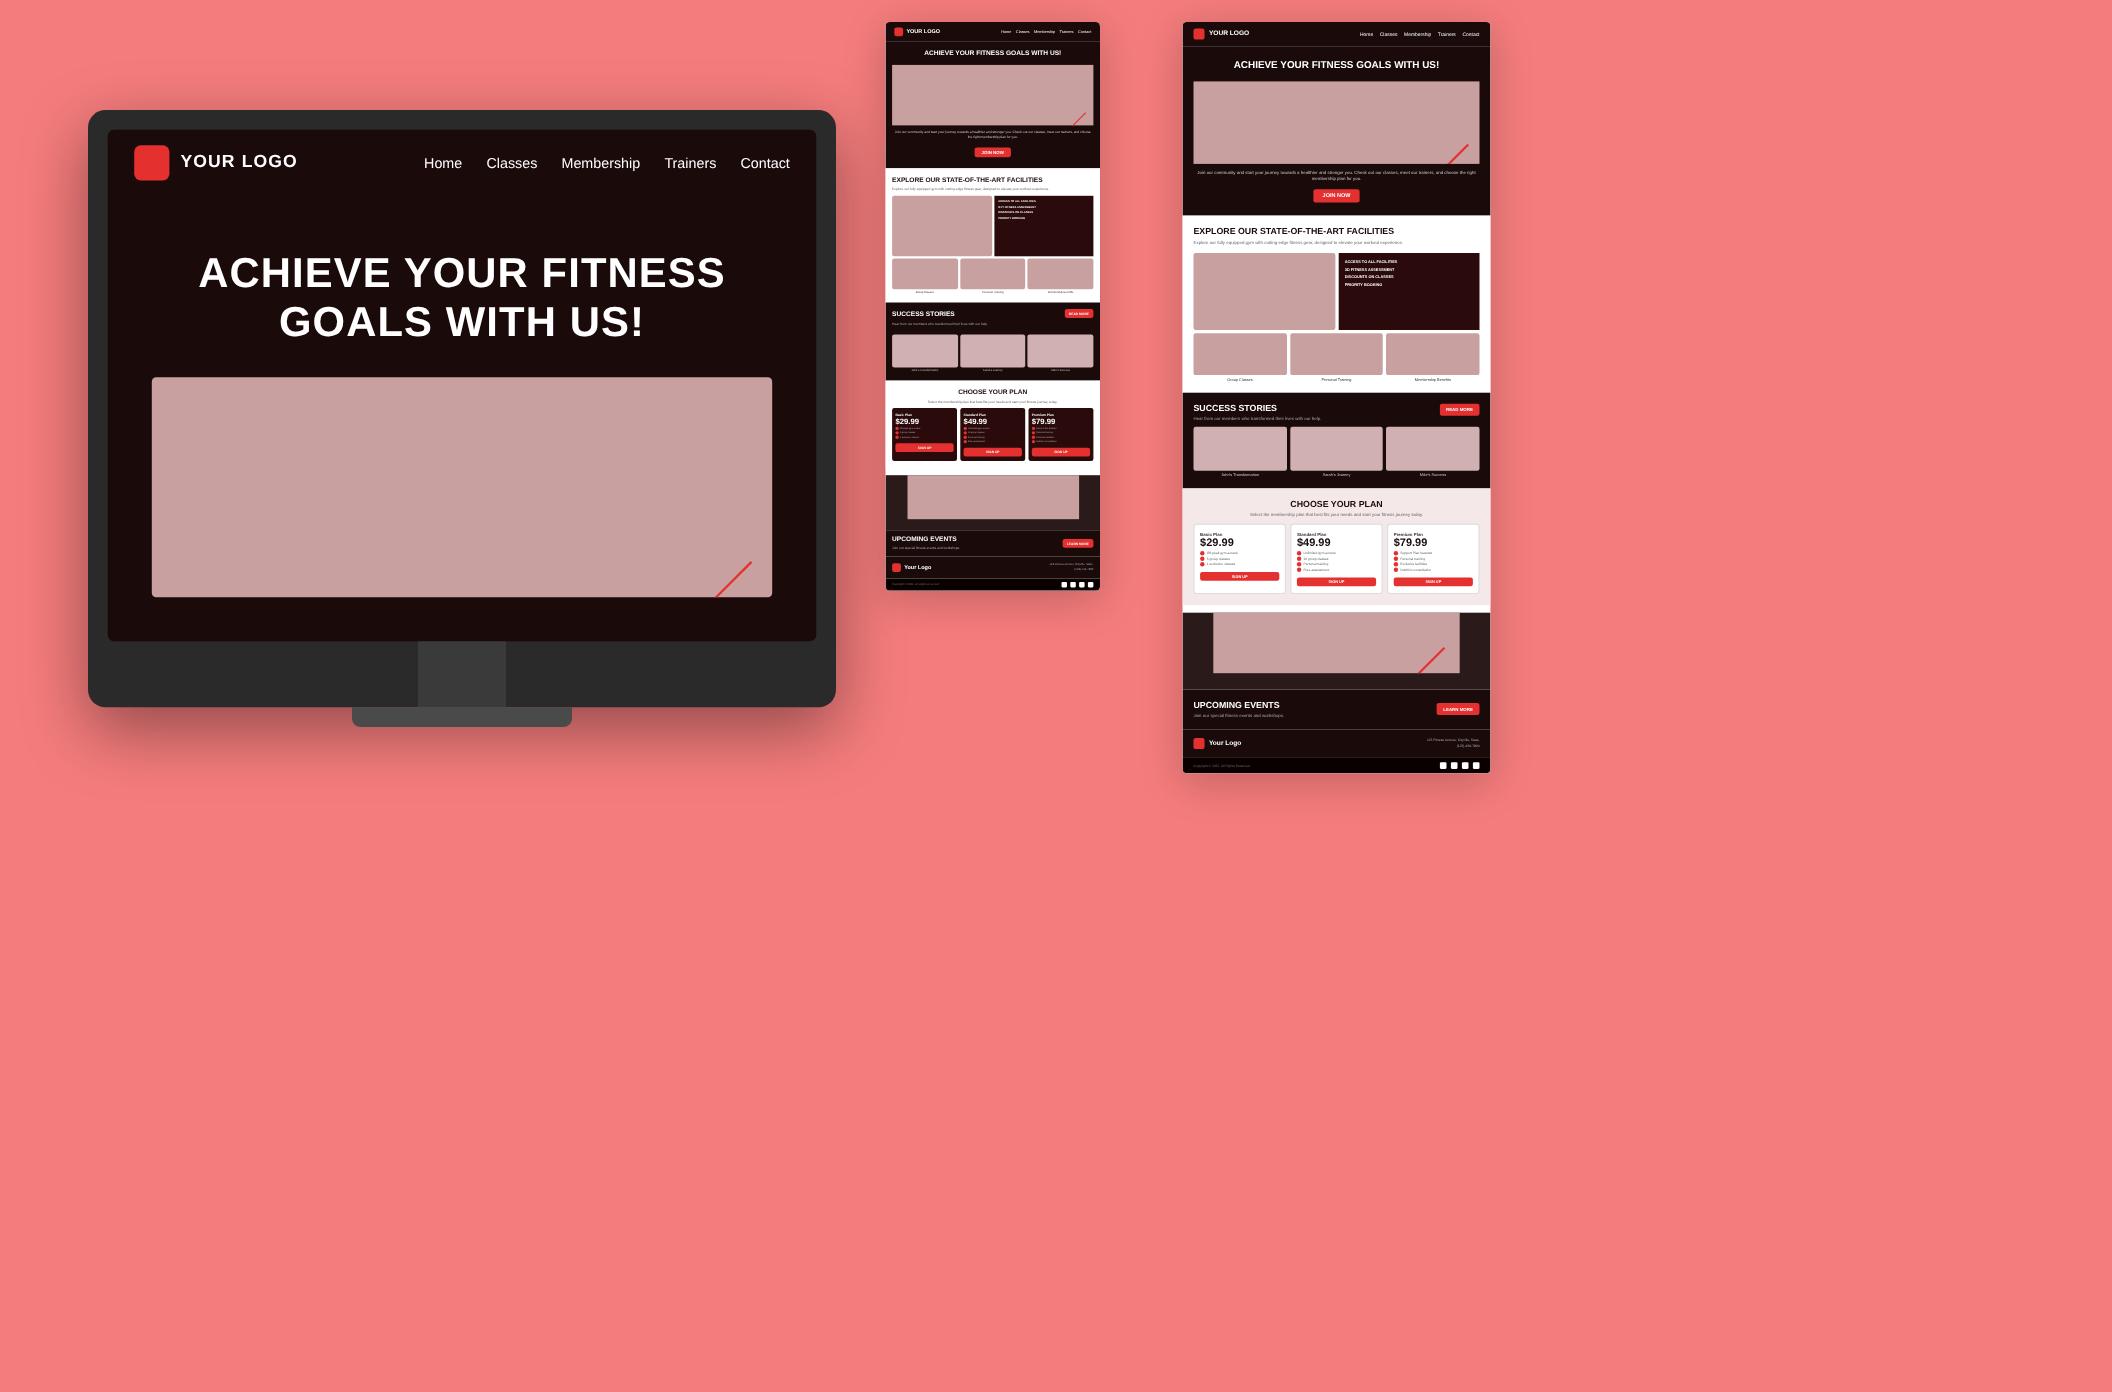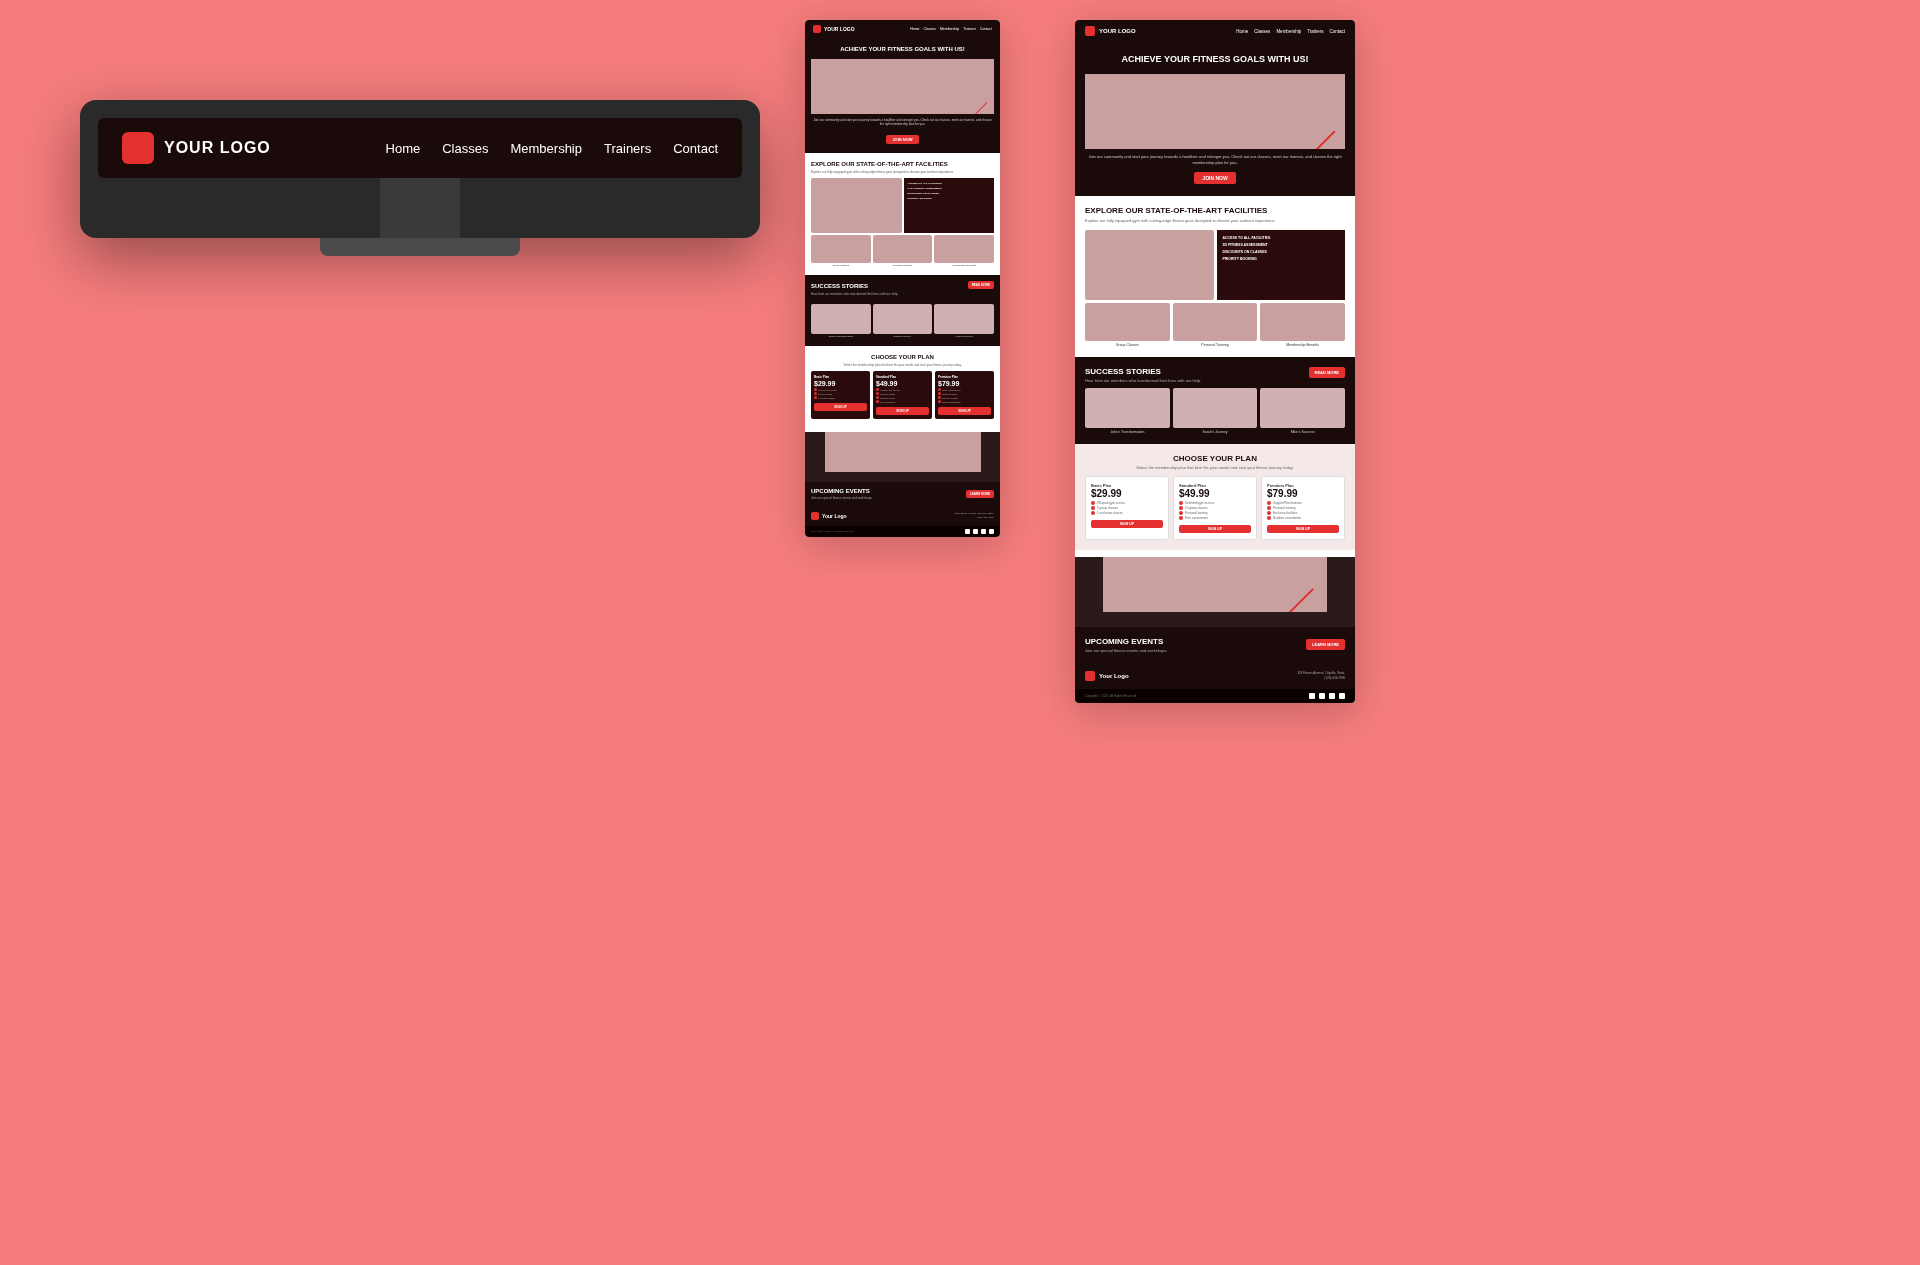--- a/index.html
+++ b/index.html
@@ -518,20 +518,27 @@
         </div>
         <div class="monitor-nav-links">
           <a class="monitor-nav-link">Home</a>
           <a class="monitor-nav-link">Classes</a>
           <a class="monitor-nav-link">Membership</a>
           <a class="monitor-nav-link">Trainers</a>
           <a class="monitor-nav-link">Contact</a>
         </div>
       </div>
 
+      <div class="monitor-hero">
+        <div class="monitor-hero-title">
+          <span>ACHIEVE YOUR FITNESS</span><br>
+          <span>GOALS WITH US!</span>
+        </div>
+        <div class="monitor-hero-image"></div>
+      </div>
 
     </div>
 
     <div class="monitor-stand-neck"></div>
   </div>
   <div class="monitor-stand-base"></div>
 </div>
 
 <div class="preview-middle">
 

